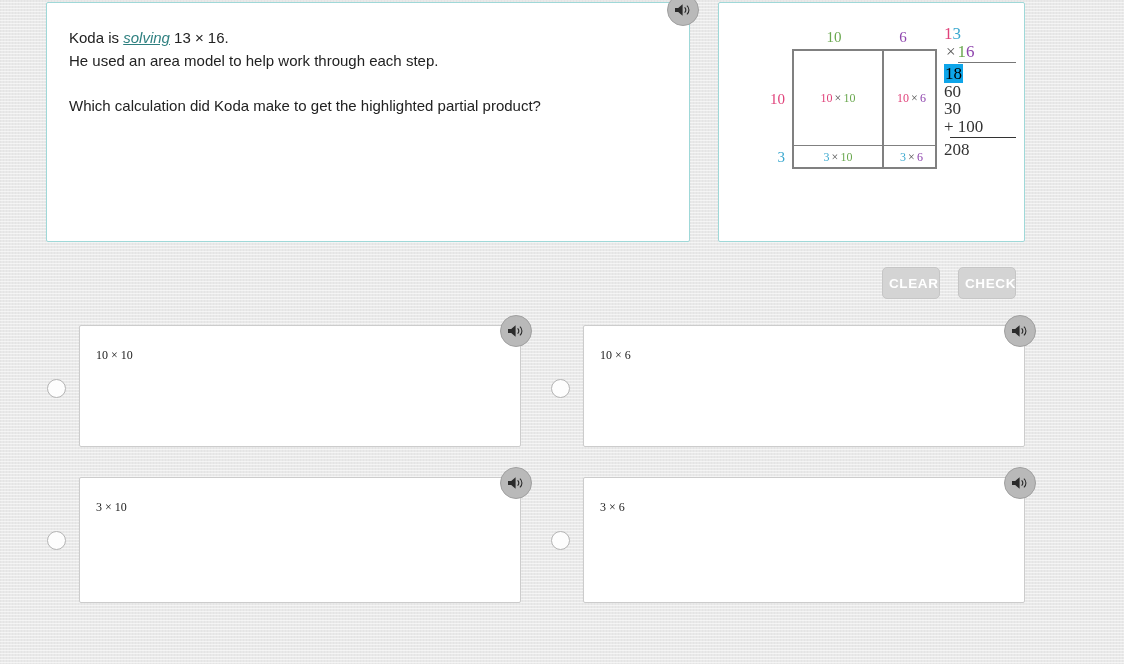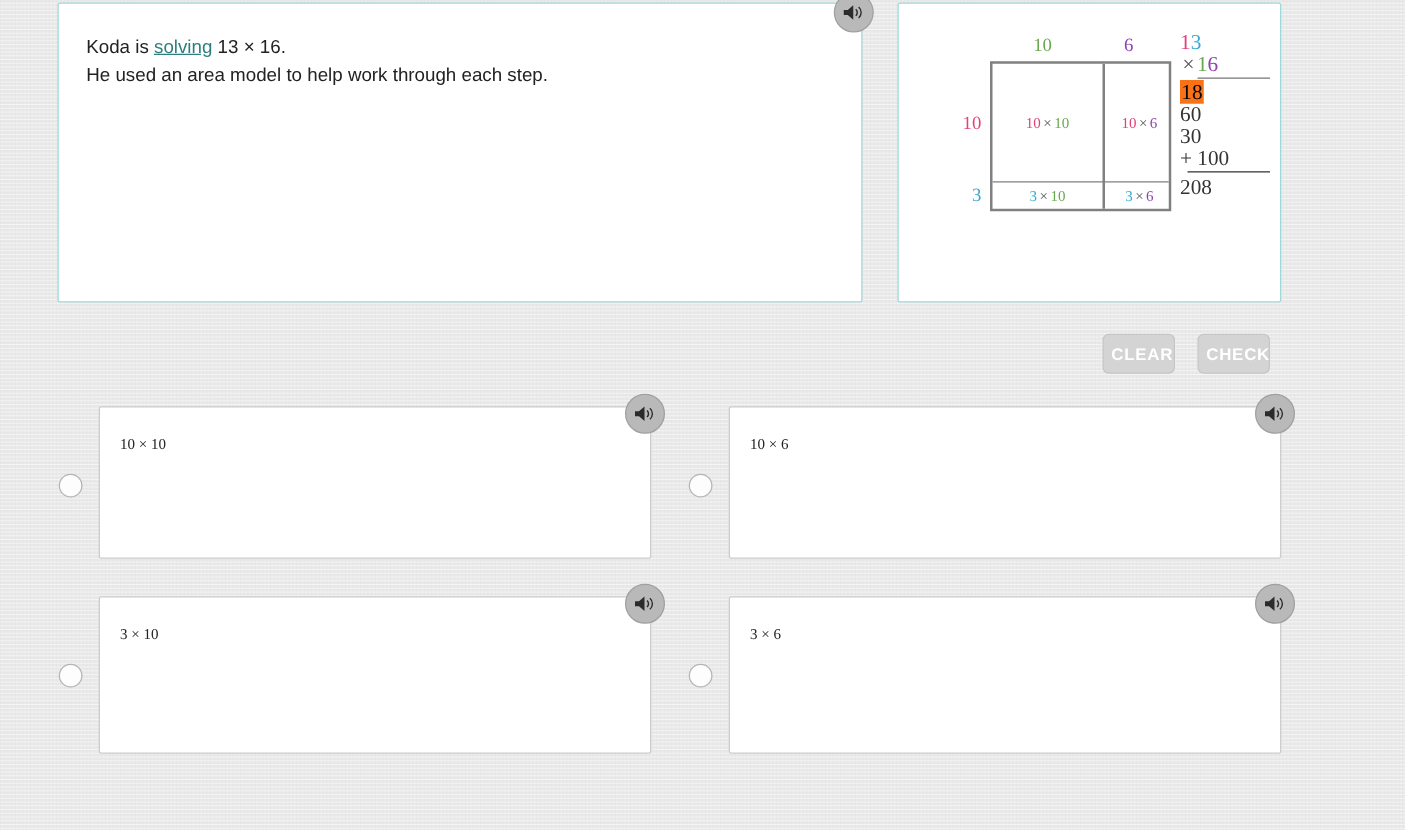--- a/index.html
+++ b/index.html
@@ -194,24 +194,25 @@
   #radio-c { left: 47px;  top: 531px; }
   #card-c  { left: 79px;  top: 477px; width: 442px; height: 126px; }
   #radio-d { left: 551px; top: 531px; }
   #card-d  { left: 583px; top: 477px; width: 442px; height: 126px; }
 </style>
 </head>
 <body>
 
 <div class="panel" id="question-panel" style="border-color: rgb(159, 216, 216);">
   <div class="q-line first">
-    <span>Koda is </span><span class="q-link" style="color: rgb(45, 127, 127);">solving</span><span> 13 × 16.</span>
+    <span>Koda is </span><span class="q-link" style="color: rgb(45, 127, 127); font-style: italic;">solving</span><span> 13 × 16.</span>
   </div>
   <div class="q-line">He used an area model to help work through each step.</div>
   <div class="q-gap"></div>
+  <div class="q-line">Which calculation did Koda make to get the highlighted partial product?</div>
 </div>
 
 <div class="speaker" id="speaker-question">
   <svg width="18" height="14" viewBox="0 0 18 14" aria-hidden="true">
     <path d="M1 5 h3.2 L8.6 1.2 v11.6 L4.2 9 H1 Z" fill="#2b2b2b"></path>
     <path d="M10.6 4.4 a3.4 3.4 0 0 1 0 5.2" stroke="#2b2b2b" stroke-width="1.2" fill="none"></path>
     <path d="M12.9 2.6 a5.8 5.8 0 0 1 0 8.8" stroke="#2b2b2b" stroke-width="1.1" fill="none"></path>
   </svg>
 </div>
 
@@ -251,21 +252,21 @@
   </div>
 
   <div id="vert-calc">
     <div class="vrow">
       <span id="vc-m-tens" style="color: rgb(224, 66, 122);">1</span><span id="vc-m-ones" style="color: rgb(58, 168, 207);">3</span>
     </div>
     <div class="vrow">
       <span class="times">×</span><span id="vc-x-tens" style="color: rgb(106, 168, 79);">1</span><span id="vc-x-ones" style="color: rgb(142, 68, 173);">6</span>
     </div>
     <div class="rule"></div>
-    <div class="vrow"><span class="hl" style="background: #f97316;">18</span></div>
+    <div class="vrow"><span class="hl" style="background: #0ea5e9;">18</span></div>
     <div class="vrow">60</div>
     <div class="vrow">30</div>
     <div class="vrow"><span>+ </span><span>100</span></div>
     <div class="rule2"></div>
     <div class="vrow">208</div>
   </div>
 </div>
 
 <div id="action-bar">
   <button class="action-btn">CLEAR</button>

